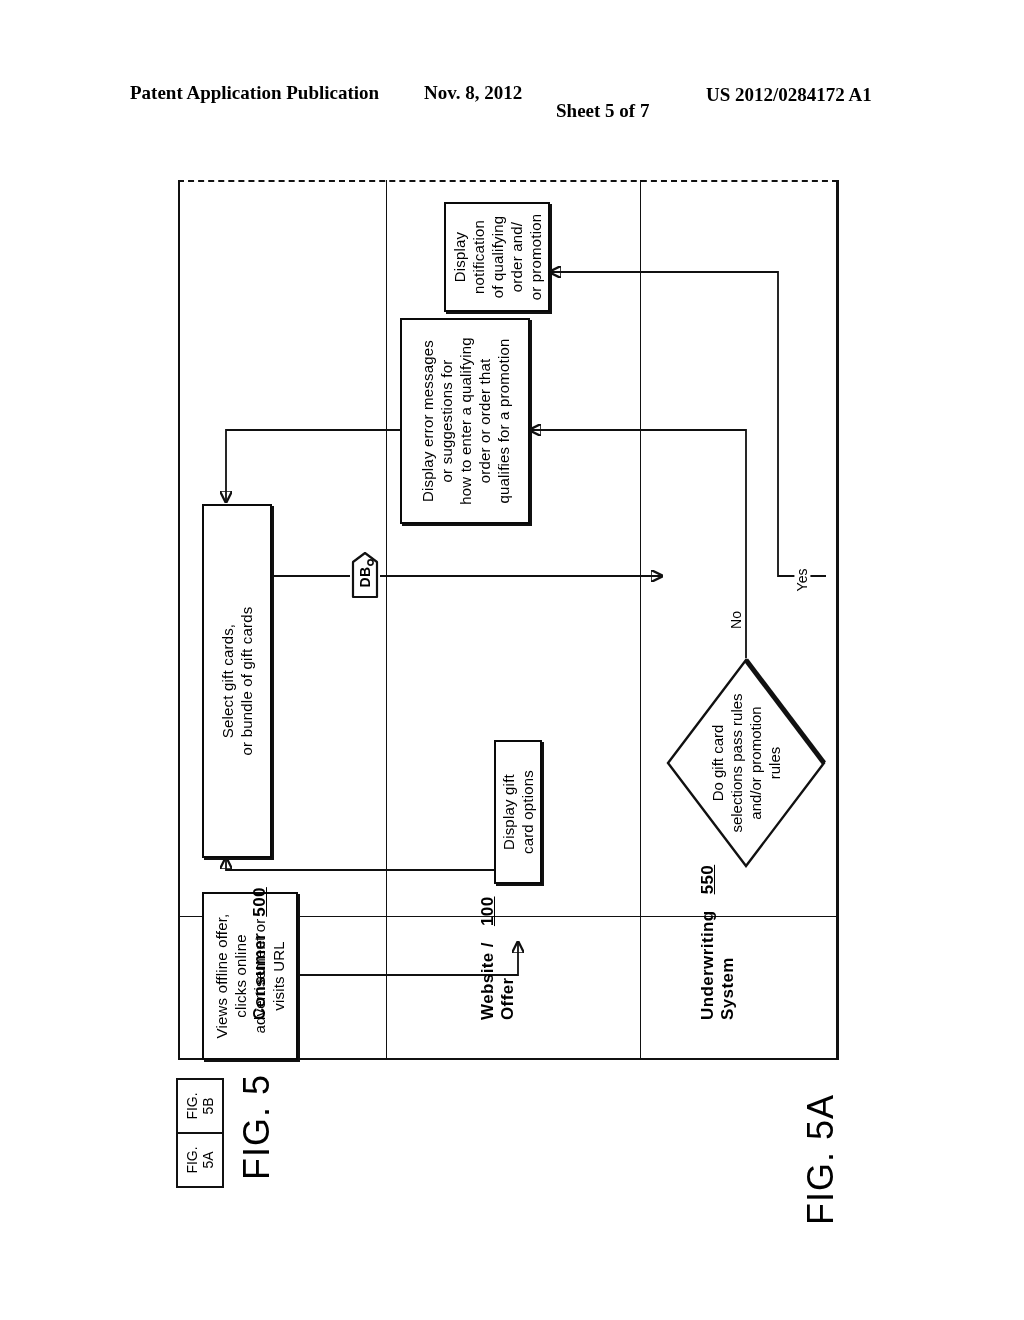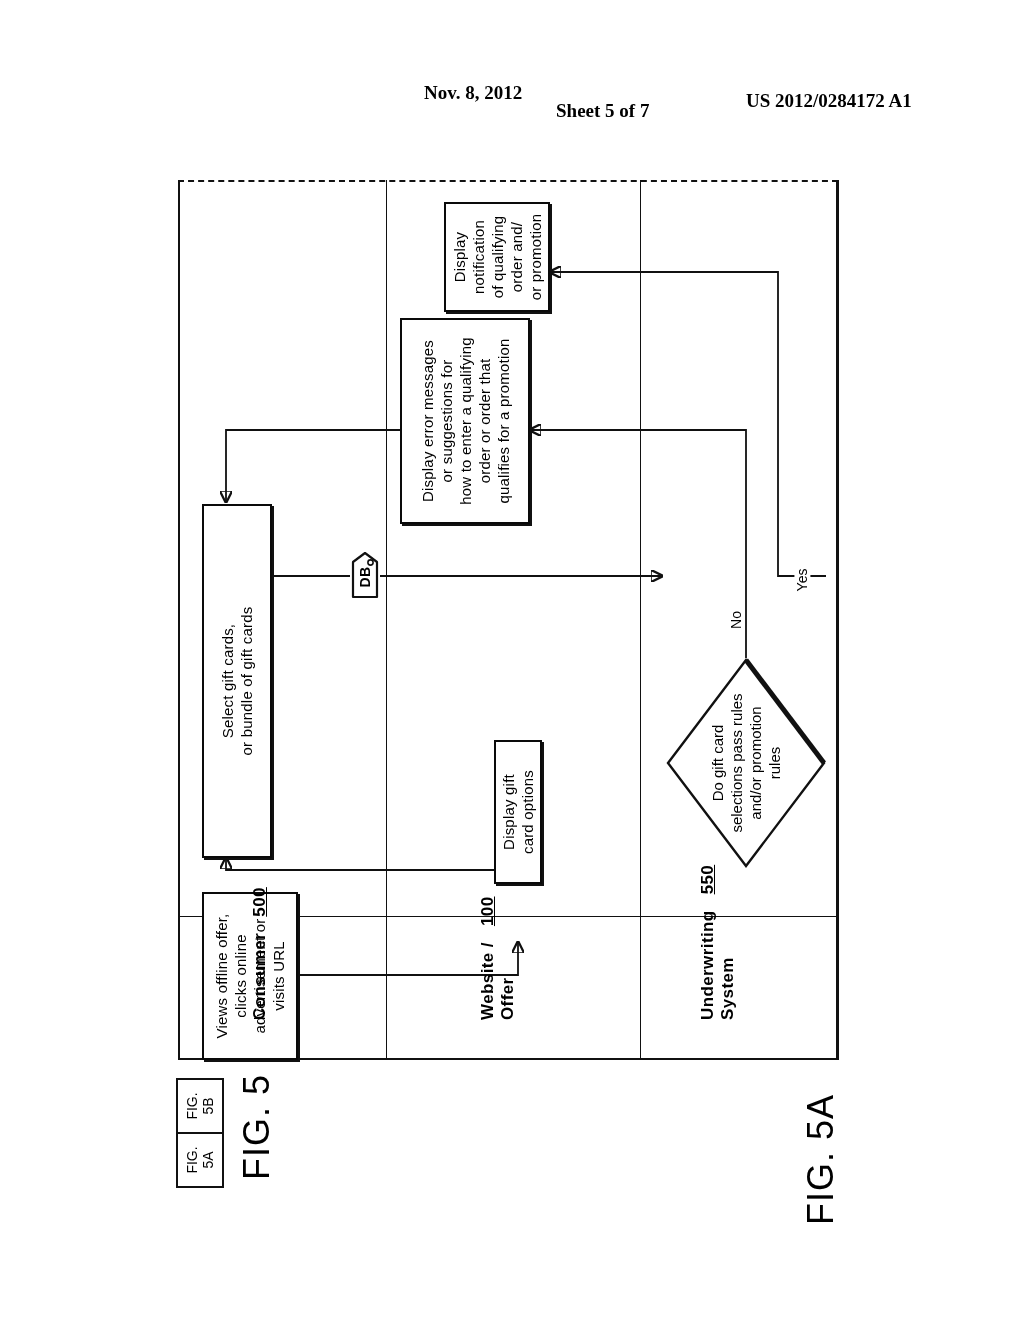--- a/index.html
+++ b/index.html
@@ -26,21 +26,21 @@
     height: 30px;
     font-family: "Liberation Serif", serif;
     font-weight: bold;
     font-size: 19px;
     letter-spacing: 0px;
     white-space: nowrap;
   }
   #pub-header .hdr-title { position: absolute; left: 130px; top: 0; }
   #pub-header .hdr-date  { position: absolute; left: 424px; top: 0; }
   #pub-header .hdr-sheet { position: absolute; left: 556px; top: 0; margin-top: 18px; }
-  #pub-header .hdr-num   { position: absolute; left: 706px; top: 8px; margin-left: 40px; }
+  #pub-header .hdr-num   { position: absolute; left: 706px; top: 2px; }
 
   
   #diagram {
     position: absolute;
     left: 178px;
     top: 180px;
     width: 660px;
     height: 880px;
   }
 
@@ -255,20 +255,21 @@
     font-family: "Liberation Sans", sans-serif;
     font-size: 36px;
     letter-spacing: 1px;
     white-space: nowrap;
   }
 </style>
 </head>
 <body>
 
 <div id="pub-header">
+  <span class="hdr-title">Patent Application Publication</span>
   <span class="hdr-date">Nov. 8, 2012</span>
   <span class="hdr-sheet">Sheet 5 of 7</span>
   <span class="hdr-num">US 2012/0284172 A1</span>
 </div>
 
 <div id="diagram">
 
   <div class="frame-top"></div>
   <div class="frame-left"></div>
   <div class="frame-right"></div>

